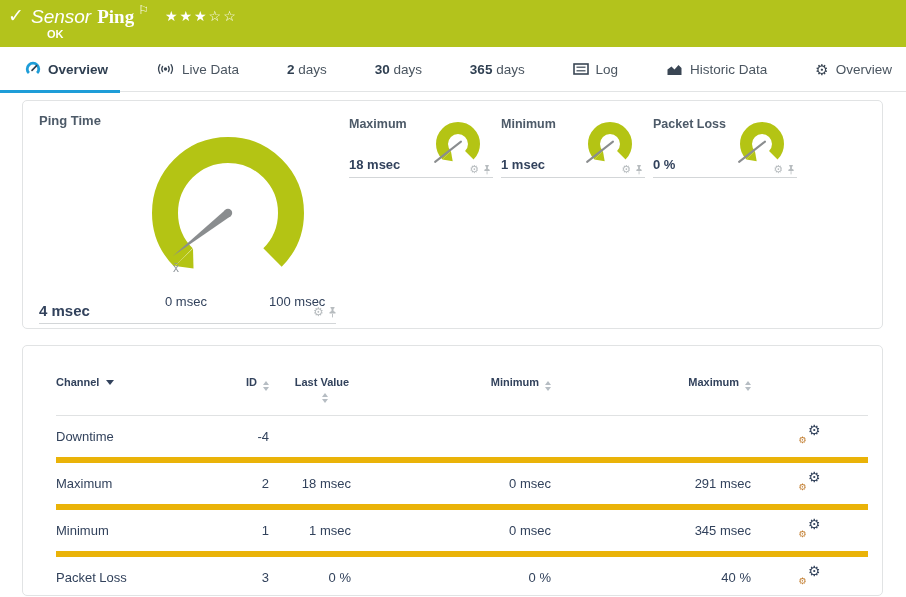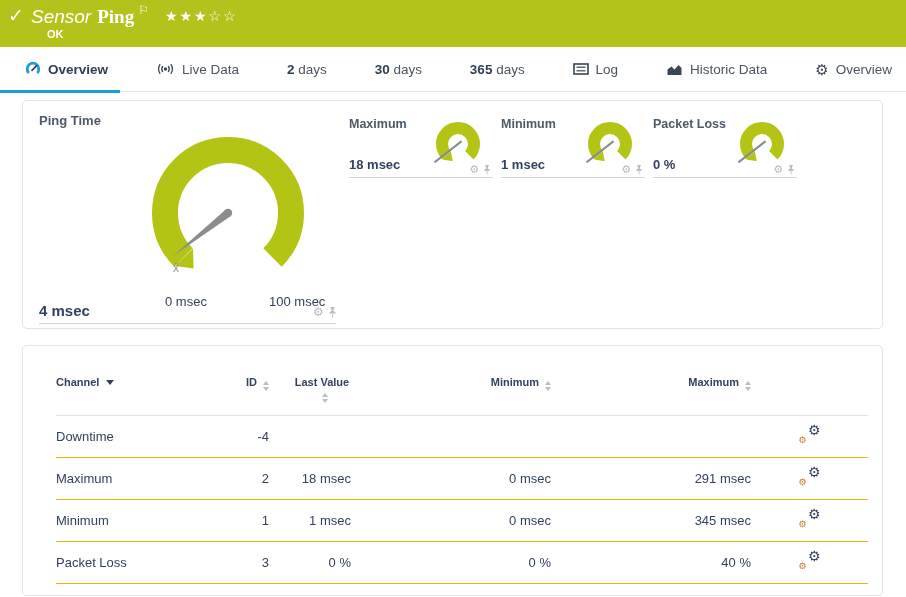--- a/index.html
+++ b/index.html
@@ -54,21 +54,21 @@
   .mini svg.gauge{position:absolute;right:4px;bottom:3px;}
   .mini .gauge-tools{right:2px;bottom:2px;position:absolute;}
   .mini .gauge-tools .gear{font-size:11px;}
 
   
   table.channels{width:812px;margin:0 14px 0 33px;border-collapse:collapse;table-layout:fixed;}
   table.channels th{font-size:11px;font-weight:700;color:#32425c;text-align:right;
     padding:30px 0 12px;vertical-align:top;border-bottom:1px solid #e0e2e3;}
   table.channels th.col-channel{text-align:left;}
   table.channels td{font-size:13px;color:#32425c;text-align:right;padding:10px 0;
-    border-bottom:1px solid #eab308;}
+    border-bottom:6px solid #eab308;}
   table.channels td.col-channel{text-align:left;}
   table.channels td.col-tools,table.channels th.col-tools{text-align:center;}
   .lv-wrap{width:58px;margin-left:auto;text-align:center;}
 
   .sort{display:inline-flex;flex-direction:column;gap:2px;margin-left:6px;vertical-align:1px;}
   .sort i{display:block;width:0;height:0;border-left:3.5px solid transparent;border-right:3.5px solid transparent;}
   .sort .up{border-bottom:4px solid #b6bdc3;}
   .sort .down{border-top:4px solid #b6bdc3;}
   .sort-active{display:inline-block;width:0;height:0;border-left:4px solid transparent;
     border-right:4px solid transparent;border-top:5px solid #32425c;margin-left:7px;vertical-align:1px;}

